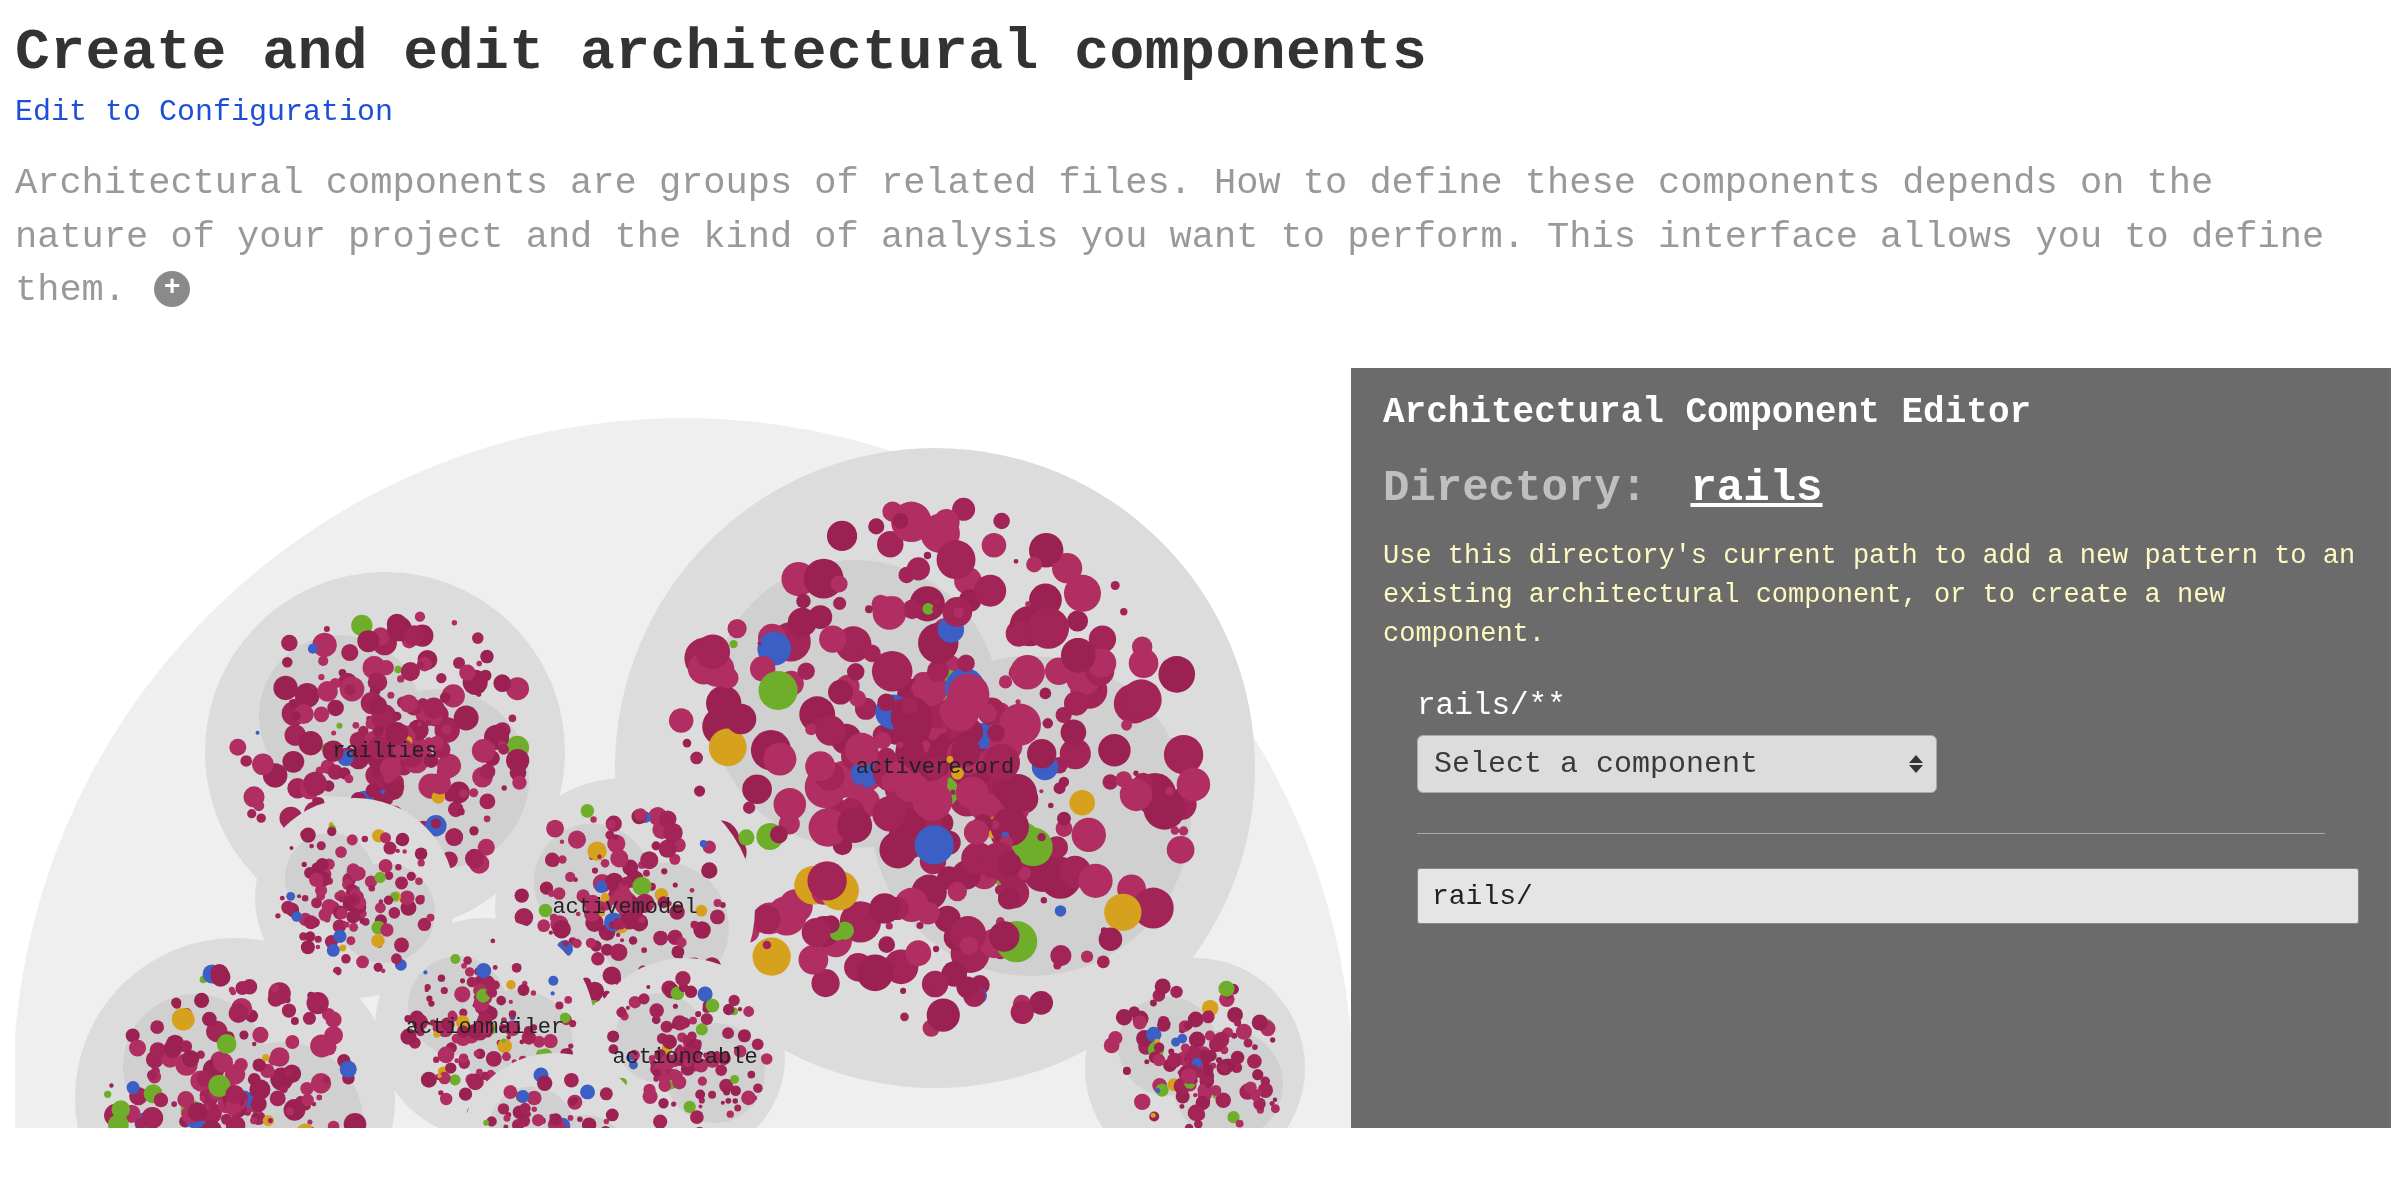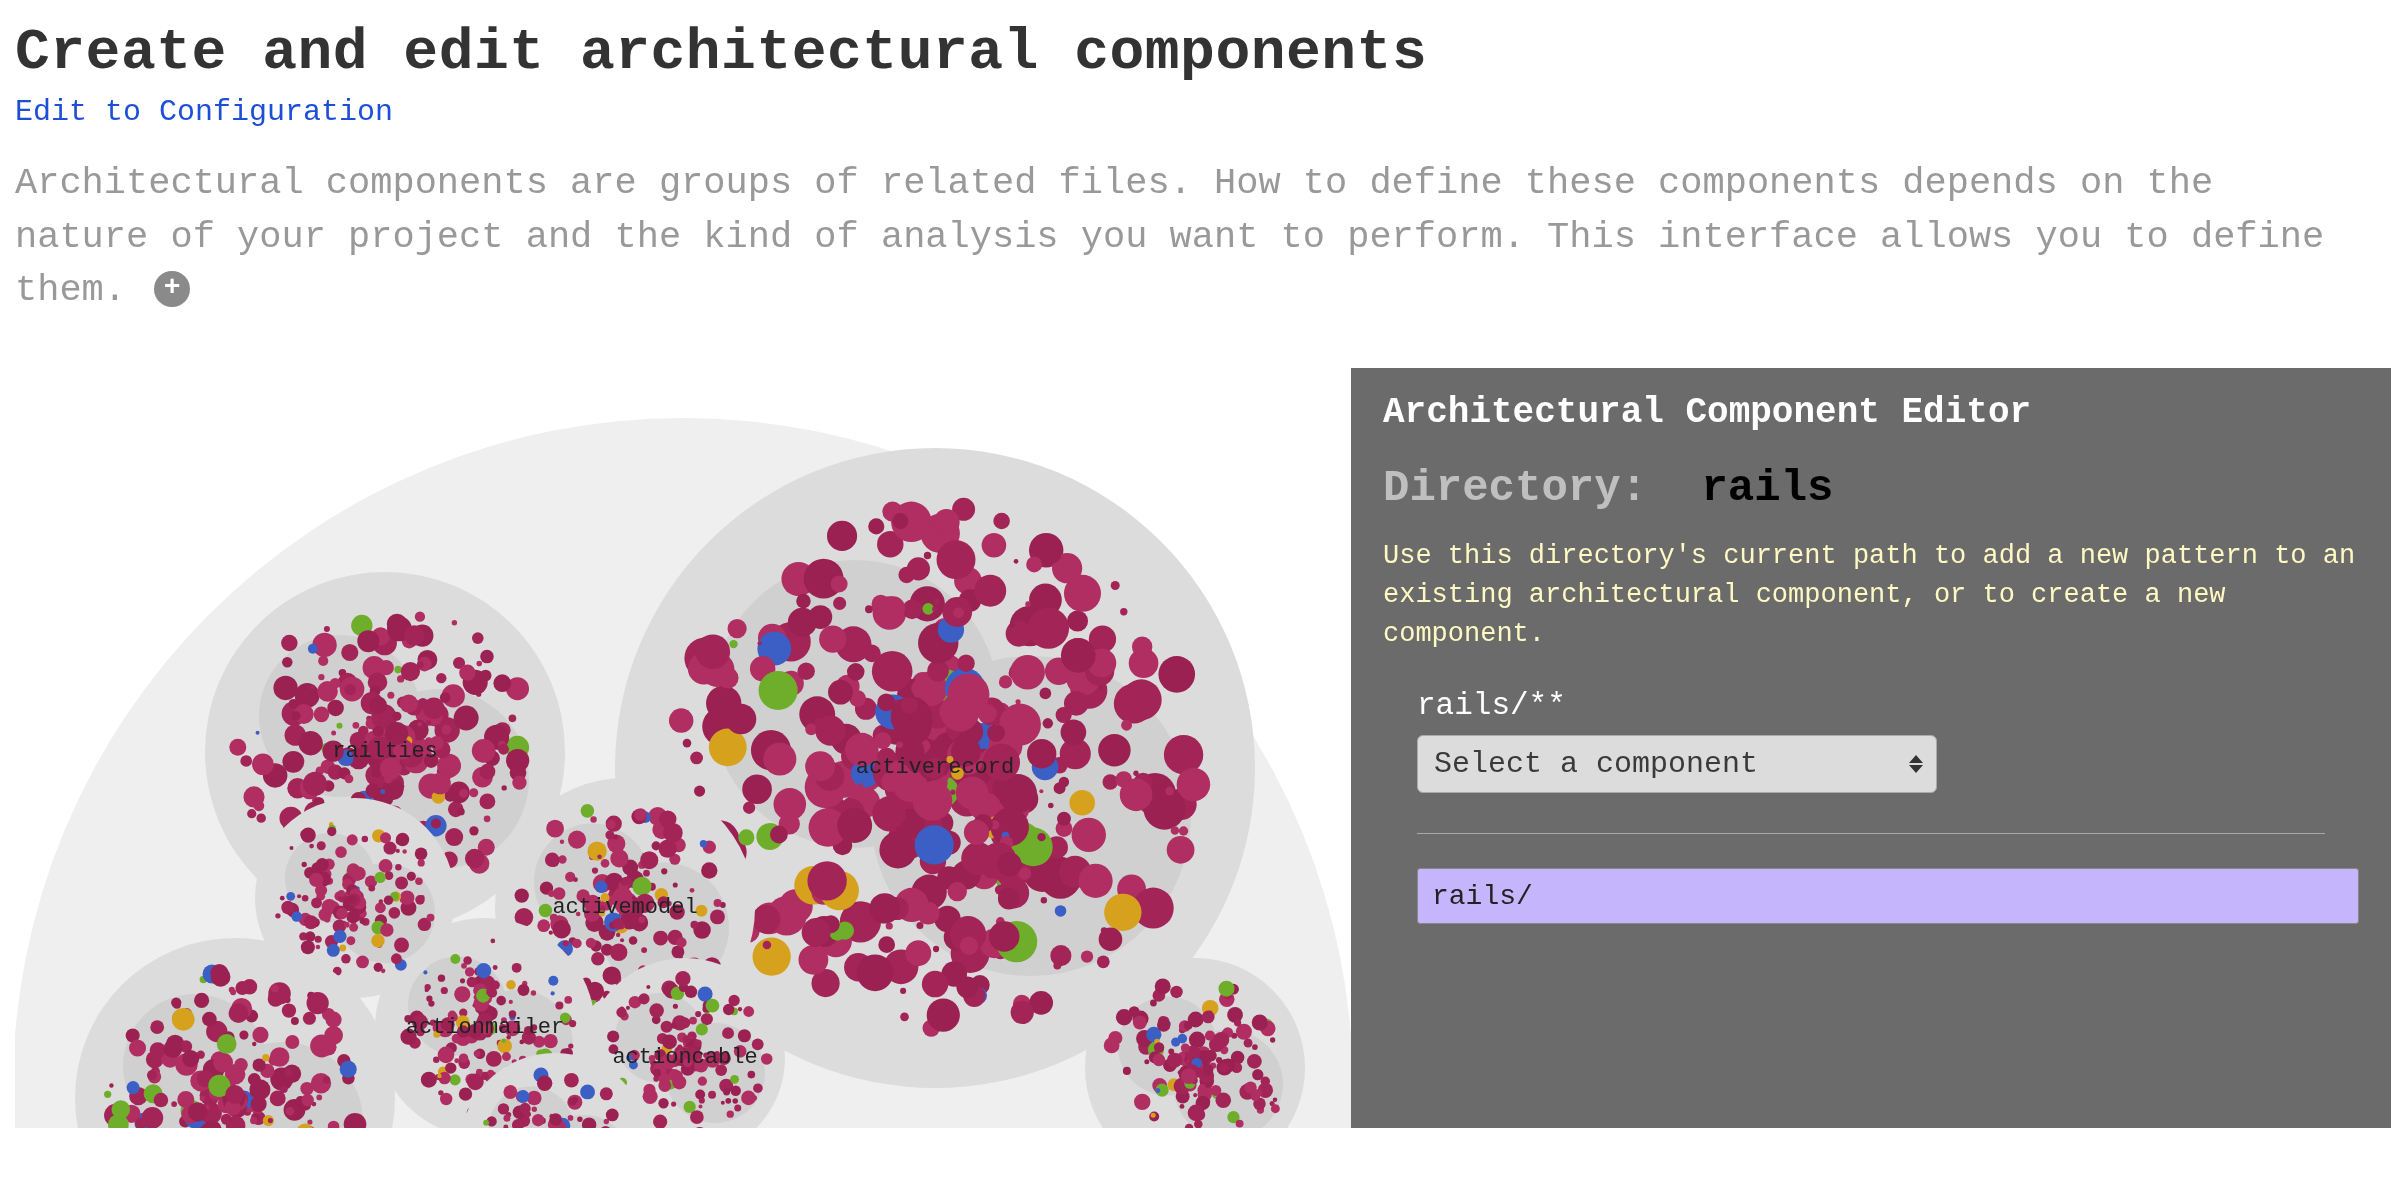--- a/index.html
+++ b/index.html
@@ -70,21 +70,21 @@
     .editor-title {
       font-size: 36px;
       font-weight: 700;
       margin-bottom: 30px;
     }
     .dir-line {
       font-size: 44px;
       margin-bottom: 24px;
     }
     .dir-label { color: #bfbfbf; font-weight: 700; }
-    .dir-value { color: #000000; font-weight: 700; margin-left: 28px; }
+    .dir-value { color: #ffffff; font-weight: 700; margin-left: 17px; text-decoration: underline; }
     .section-heading {
       font-size: 33px;
       font-weight: 700;
       margin-bottom: 16px;
     }
     .section-desc {
       font-size: 27px;
       color: #fef9c3;
       line-height: 1.45;
       margin-bottom: 34px;
@@ -138,21 +138,21 @@
       margin: 10px 34px 34px 34px;
     }
     .custom-input {
       display: block;
       margin-left: 34px;
       width: calc(100% - 34px);
       height: 56px;
       font-family: inherit;
       font-size: 28px;
       padding: 8px 14px;
-      background: #c4b5fd;
+      background: #e5e5e5;
       border: 1px solid #888;
       border-radius: 3px;
       color: #222;
     }
     .sec2-heading { margin-left: 34px; }
     text.node-label { font-family: inherit; fill: #222; }
   </style>
 </head>
 <body>
 

